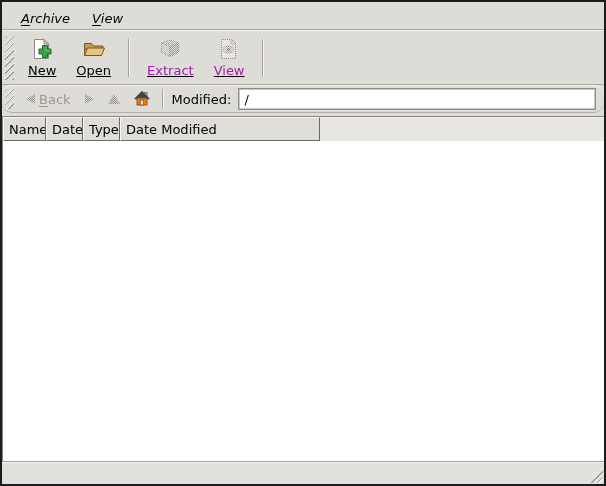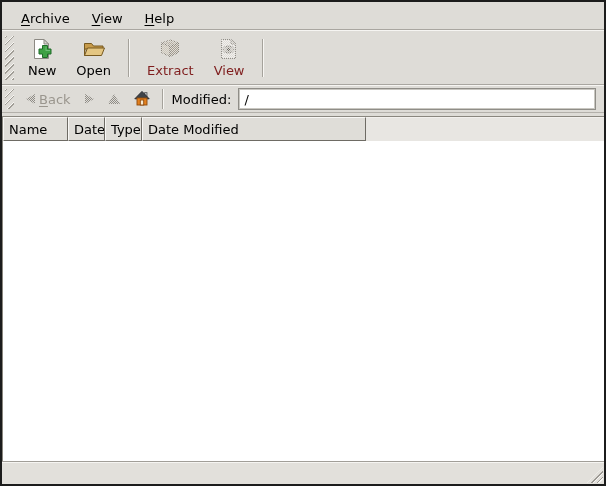--- a/index.html
+++ b/index.html
@@ -19,64 +19,66 @@
   
   .menu-bar {
     height:28px; flex:0 0 28px;
     display:flex; align-items:stretch;
     padding-left:8px;
     background:#dedcd7;
     border-bottom:1px solid #a9a6a0;
   }
   .menu-item {
     display:flex; align-items:center;
-    padding:16px 11px; cursor:default;
+    padding:16px 11px; cursor:default;font-style:italic;
   }
   .mnemonic { text-decoration:underline; text-underline-offset:2px; }
 
   
   .toolbar {
     height:55px; flex:0 0 55px;
     display:flex; align-items:center;
     padding:2px 4px 2px 2px;
     background:#dedcd7;
     border-top:1px solid #f6f5f2;
     border-bottom:1px solid #a9a6a0;
+    text-decoration:underline;
   }
   .grip {
     width:9px; height:44px; margin:0 4px 0 1px;
     background-image:repeating-linear-gradient(135deg,
       #f7f6f3 0 1px, #a19e97 1px 2px, transparent 2px 5px);
   }
   .tool-button {
     display:flex; flex-direction:column; align-items:center;
     gap:2px; padding:3px 9px; border:1px solid transparent;
   }
   .tool-button .label { line-height:15px; white-space:nowrap; }
-  .tool-button.disabled .label { color:#7f1d1d; }
+  .tool-button.disabled .label { color:#a21caf; }
   .icon { position:relative; width:24px; height:24px; display:block; }
   .icon svg { display:block; }
   .disabled .icon::after, .disabled .nav-glyph::after {
     content:""; position:absolute; inset:0;
     background-image:repeating-conic-gradient(#dedcd7 0% 25%, transparent 0% 50%);
     background-size:2px 2px;
   }
   .tb-sep {
     width:2px; height:38px; margin:0 7px;
     border-left:1px solid #a5a29b; border-right:1px solid #f7f6f3;
   }
 
   
   .location-bar {
     height:16px; flex:0 0 28px;
     display:flex; align-items:center;
     padding:2px 0 2px 2px;
     background:#dedcd7;
     border-top:1px solid #f6f5f2;
     border-bottom:1px solid #b3b0aa;
+    border-radius:10px;
   }
   .grip-sm {
     width:9px; height:20px; margin:0 5px 0 1px;
     background-image:repeating-linear-gradient(135deg,
       #f7f6f3 0 1px, #a19e97 1px 2px, transparent 2px 5px);
   }
   .nav-button {
     display:flex; align-items:center; gap:4px;
     padding:2px 6px; border:1px solid transparent;
   }
@@ -144,23 +146,20 @@
 
 <div class="window">
 
   <div class="menu-bar">
     <div class="menu-item">
         <span><span class="mnemonic">A</span><span>rchive</span></span>
       </div>
     <div class="menu-item">
         <span><span class="mnemonic">V</span><span>iew</span></span>
       </div>
-    <div class="menu-item">
-        <span><span class="mnemonic">H</span><span>elp</span></span>
-      </div>
   </div>
 
   <div class="toolbar">
     <div class="grip"></div>
 
     <div class="tool-button">
       <span class="icon">
         <svg width="24" height="24" viewBox="0 0 24 24">
           <path d="M4.5 2.5 h9.5 l4.5 4.5 v14.5 H4.5 Z" fill="#ffffff" stroke="#8c8983"></path>
           <path d="M14 2.5 l4.5 4.5 H14 Z" fill="#d8d6d1" stroke="#8c8983"></path>
@@ -246,24 +245,24 @@
     </div>
 
     <div class="loc-sep"></div>
 
     <span class="loc-label">Modified:</span>
     <input class="entry" type="text" value="/" style="">
   </div>
 
   <div class="main">
     <div class="header-row">
-      <div class="col-header" style="width:65px">Name</div>
+      <div class="col-header" style="width:43px">Name</div>
       <div class="col-header" style="width:37px">Date</div>
       <div class="col-header" style="width:37px">Type</div>
-      <div class="col-header" style="width:224px">Date Modified</div>
+      <div class="col-header" style="width:200px">Date Modified</div>
       <div class="col-filler"></div>
     </div>
     <div class="list-body"></div>
   </div>
 
   <div class="status-bar">
     <span></span>
     <div class="resize-grip"></div>
   </div>
 

